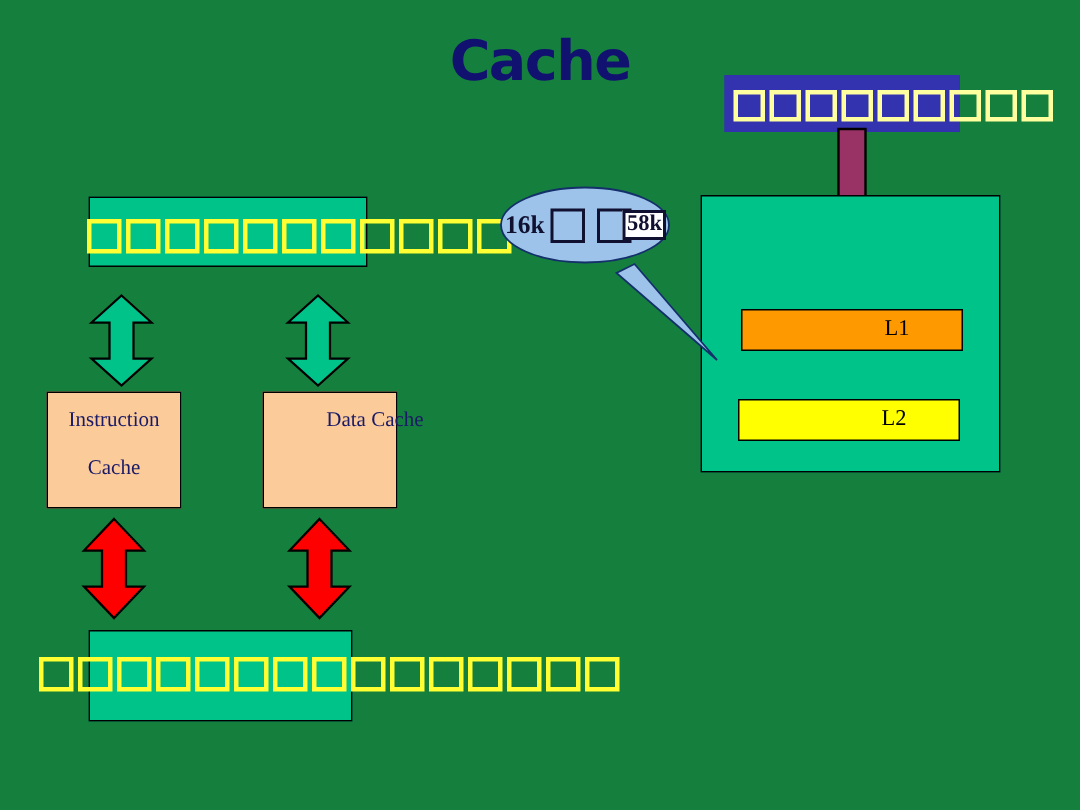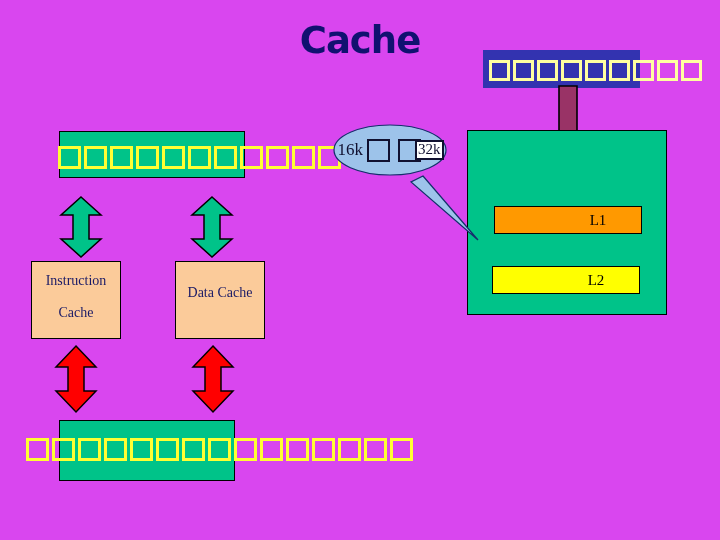--- a/index.html
+++ b/index.html
@@ -7,21 +7,21 @@
     padding: 0;
     background: #ffffff;
   }
   body {
     font-family: "Liberation Serif", serif;
   }
   #slide {
     position: relative;
     width: 720px;
     height: 540px;
-    background: #d946ef;
+    background: #15803d;
     overflow: hidden;
   }
 
   
   #title {
     position: absolute;
     left: 0;
     top: 22px;
     width: 720px;
     text-align: center;
@@ -106,20 +106,21 @@
 
   
   .arrow-svg {
     position: absolute;
     overflow: visible;
   }
 
   
   .callout {
     position: absolute;
+    font-weight: bold;
   }
   .callout .bub-text {
     position: absolute;
     left: 0;
     top: 0;
     width: 100%;
     height: 100%;
     display: flex;
     align-items: center;
     justify-content: center;
@@ -182,21 +183,21 @@
   <svg class="arrow-svg" style="left:190px; top:196px;" width="44" height="62" viewBox="0 0 44 62">
     <polygon points="22,1 42,19 30,19 30,43 42,43 22,61 2,43 14,43 14,19 2,19" fill="#00c389" stroke="#000000" stroke-width="1.5"></polygon>
   </svg>
 
   <div class="box peach" style="left:31px; top:261px; width:90px; height:78px;">
     <div class="boxlabel" style="top:10px;">Instruction</div>
     <div class="boxlabel" style="top:42px;">Cache</div>
   </div>
 
   <div class="box peach" style="left:175px; top:261px; width:90px; height:78px;">
-    <div class="boxlabel" style="top:22px;">Data Cache</div>
+    <div class="boxlabel" style="top:10px;margin-left:30px;">Data Cache</div>
   </div>
 
   <svg class="arrow-svg" style="left:54px; top:345px;" width="44" height="68" viewBox="0 0 44 68">
     <polygon points="22,1 42,22 30,22 30,46 42,46 22,67 2,46 14,46 14,22 2,22" fill="#ff0000" stroke="#000000" stroke-width="1.5"></polygon>
   </svg>
   <svg class="arrow-svg" style="left:191px; top:345px;" width="44" height="68" viewBox="0 0 44 68">
     <polygon points="22,1 42,22 30,22 30,46 42,46 22,67 2,46 14,46 14,22 2,22" fill="#ff0000" stroke="#000000" stroke-width="1.5"></polygon>
   </svg>
 
   <div class="box green" style="left:59px; top:420px; width:176px; height:61px;"></div>
@@ -204,18 +205,18 @@
 
   <div class="callout" id="callout-16k" style="left:333px; top:120px; width:130px; height:110px;">
     <svg width="180" height="130" viewBox="0 0 180 130" style="position:absolute;left:0;top:0;overflow:visible;">
       <path d="M 90 56 L 145 120 L 78 62 Z" fill="#9dc3ea" stroke="#14306b" stroke-width="1.2"></path>
       <ellipse cx="57" cy="30" rx="56" ry="25" fill="#9dc3ea" stroke="#14306b" stroke-width="1.2"></ellipse>
     </svg>
     <div class="bub-text" style="left:0; top:0; width:115px; height:60px;">
       <span>16k</span>
       <span class="tofu-dark"></span>
       <span class="tofu-dark"></span>
-      <span class="ovl">32k</span>
+      <span class="ovl">58k</span>
     </div>
   </div>
 
 
 </div>
 
 </body></html>

